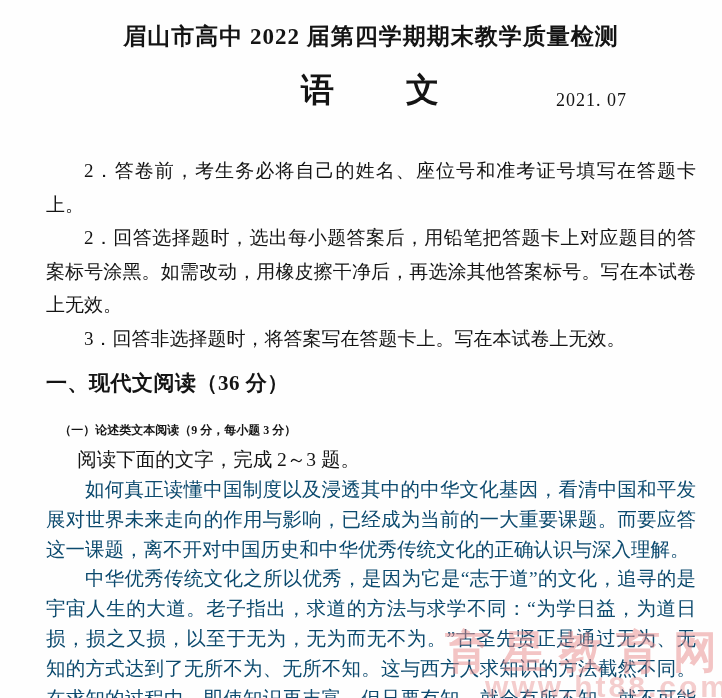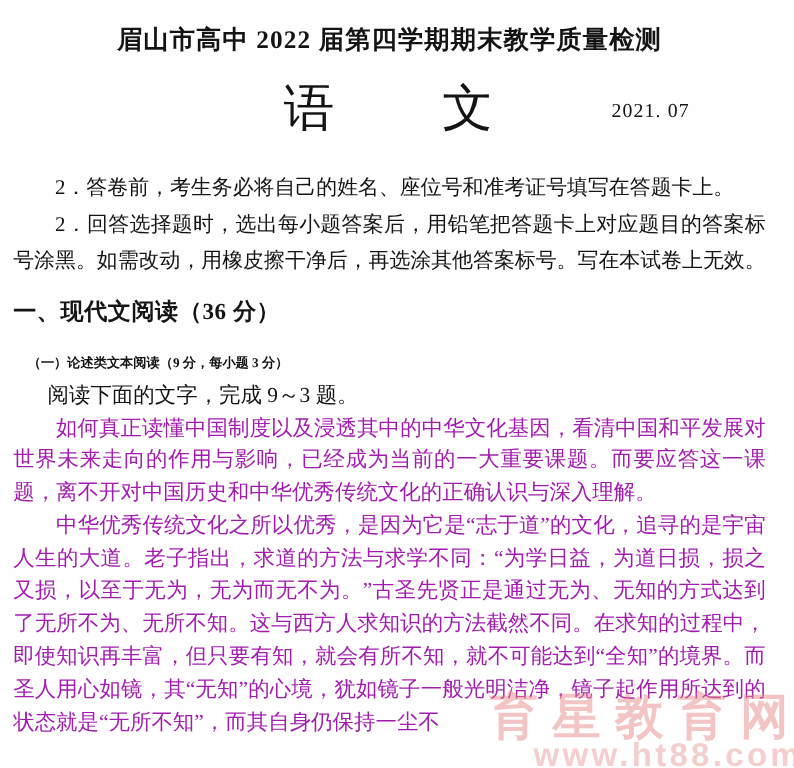--- a/index.html
+++ b/index.html
@@ -7,42 +7,42 @@
     margin: 0; padding: 0;
     width: 722px; height: 698px;
     background: #ffffff;
     font-family: "Liberation Serif", "DejaVu Serif", serif;
     color: #141414;
     overflow: hidden;
   }
   .page {
     position: relative;
     width: 722px; height: 698px;
-    padding: 0 26px 0 12px;
+    padding: 0 26px 0 46px;
     overflow: hidden;
     background: #fefefe;
   }
   .title {
     margin: 0;
     padding-top: 22px;
     text-align: center;
     font-size: 23px;
     font-weight: bold;
     letter-spacing: 1px;
     line-height: 30px;
   }
   .subject-row {
     position: relative;
     margin-top: 16px;
     height: 46px;
     text-align: center;
   }
   .subject {
-    font-size: 46px;
-    font-weight: normal;
+    font-size: 33px;
+    font-weight: bold;
     letter-spacing: 2px;
   }
   .date {
     position: absolute;
     right: 69px;
     bottom: 3px;
     font-size: 18px;
     letter-spacing: 1px;
     white-space: nowrap;
   }
@@ -74,21 +74,21 @@
     font-size: 19.5px;
     line-height: 30px;
     text-indent: 1.6em;
   }
   .passage p {
     margin: 0;
     font-size: 19.5px;
     line-height: 29.8px;
     text-indent: 2em;
     text-align: justify;
-    color: #a21caf;
+    color: #0c4a6e;
   }
   .watermark {
     position: absolute;
     right: -8px;
     bottom: -4px;
     text-align: right;
     pointer-events: none;
     line-height: 1;
   }
   .wm-name {
@@ -117,27 +117,28 @@
   <h1 class="title">眉山市高中 2022 届第四学期期末教学质量检测</h1>
 
   <div class="subject-row">
     <span class="subject">语　　文</span>
     <span class="date">2021. 07</span>
   </div>
 
   <div class="notice">
     <p class="notice-item">2．答卷前，考生务必将自己的姓名、座位号和准考证号填写在答题卡上。</p>
     <p class="notice-item">2．回答选择题时，选出每小题答案后，用铅笔把答题卡上对应题目的答案标号涂黑。如需改动，用橡皮擦干净后，再选涂其他答案标号。写在本试卷上无效。</p>
+    <p class="notice-item">3．回答非选择题时，将答案写在答题卡上。写在本试卷上无效。</p>
   </div>
 
   <p class="section-heading">一、现代文阅读（36 分）</p>
 
   <p class="sub-heading">（一）论述类文本阅读（9 分，每小题 3 分）</p>
 
-  <p class="instruction">阅读下面的文字，完成 9～3 题。</p>
+  <p class="instruction">阅读下面的文字，完成 2～3 题。</p>
 
   <div class="passage">
     <p>如何真正读懂中国制度以及浸透其中的中华文化基因，看清中国和平发展对世界未来走向的作用与影响，已经成为当前的一大重要课题。而要应答这一课题，离不开对中国历史和中华优秀传统文化的正确认识与深入理解。</p>
     <p>中华优秀传统文化之所以优秀，是因为它是“志于道”的文化，追寻的是宇宙人生的大道。老子指出，求道的方法与求学不同：“为学日益，为道日损，损之又损，以至于无为，无为而无不为。”古圣先贤正是通过无为、无知的方式达到了无所不为、无所不知。这与西方人求知识的方法截然不同。在求知的过程中，即使知识再丰富，但只要有知，就会有所不知，就不可能达到“全知”的境界。而圣人用心如镜，其“无知”的心境，犹如镜子一般光明洁净，镜子起作用所达到的状态就是“无所不知”，而其自身仍保持一尘不</p>
   </div>
 
   <div class="watermark">
     <div class="wm-name">育星教育网</div>
     <div class="wm-url">www.ht88.com</div>
   </div>

